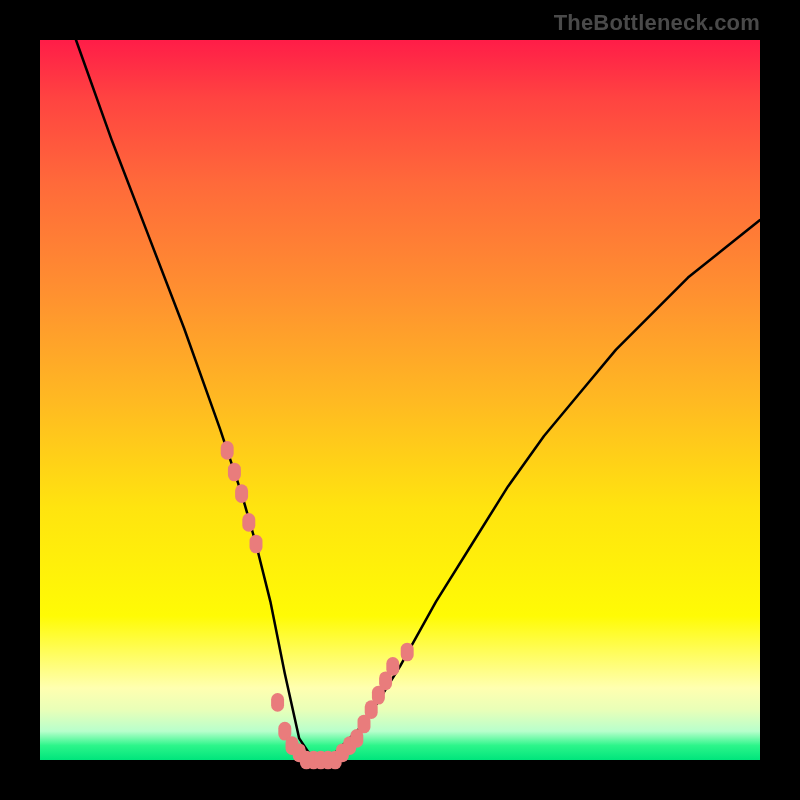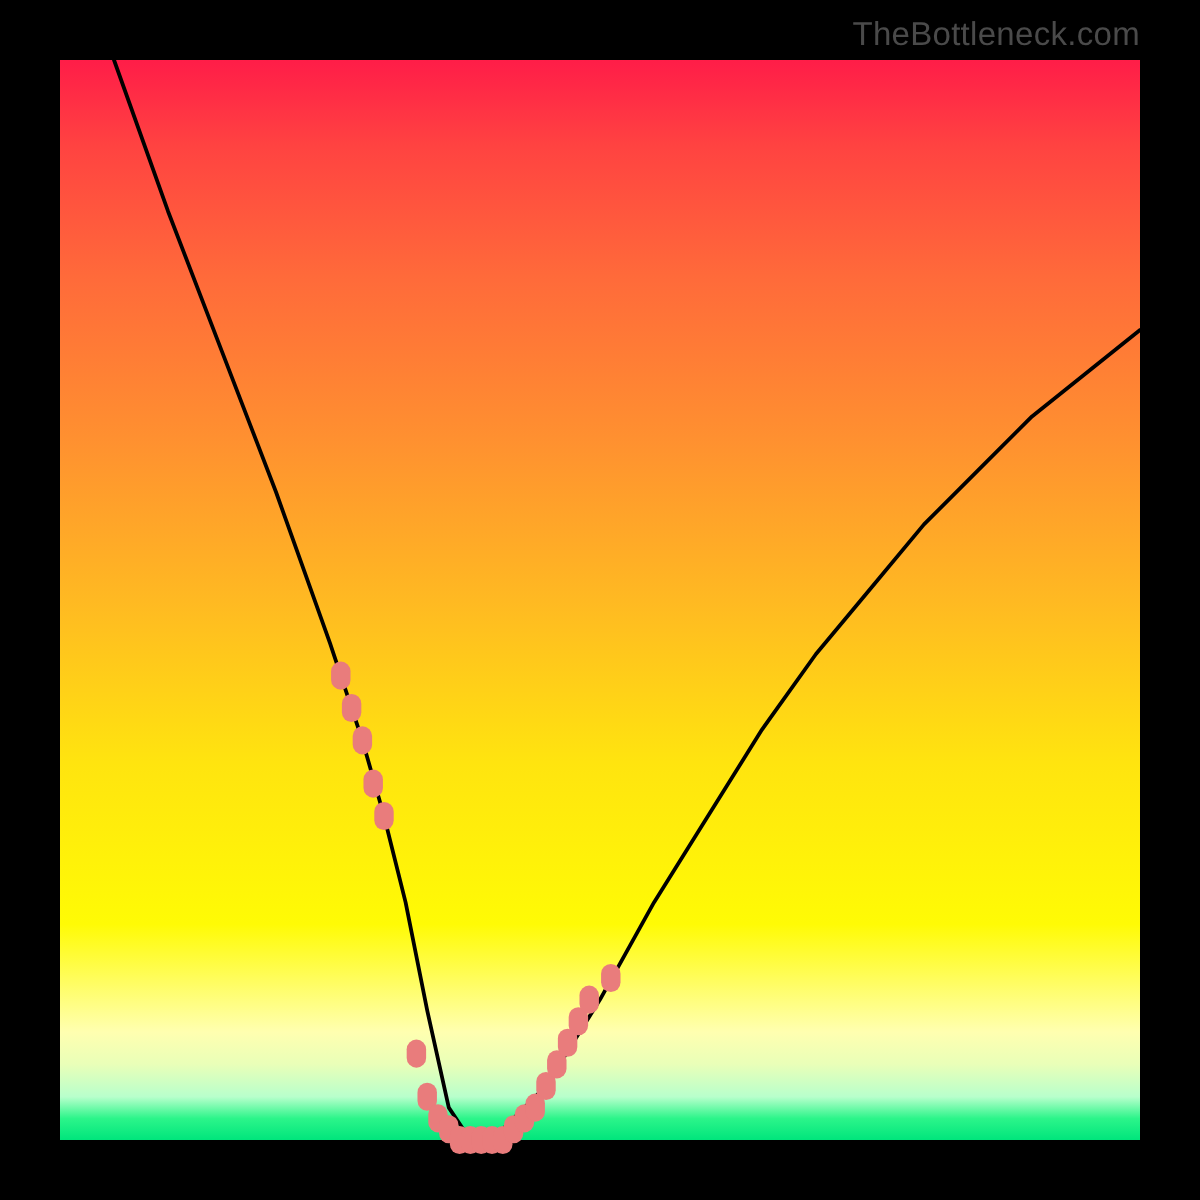--- a/index.html
+++ b/index.html
@@ -38,21 +38,21 @@
       #2cf58a 98%,
       #00e57c 100%
     );
   }
   .watermark {
     position: absolute;
     top: 10px;
     right: 40px;
     color: #4a4a4a;
     font-size: 22px;
-    font-weight: 400;
+    font-weight: 700;
     letter-spacing: 0.2px;
     user-select: none;
   }
   svg.curve {
     position: absolute;
     left: 0;
     top: 0;
     width: 720px;
     height: 720px;
     overflow: visible;

